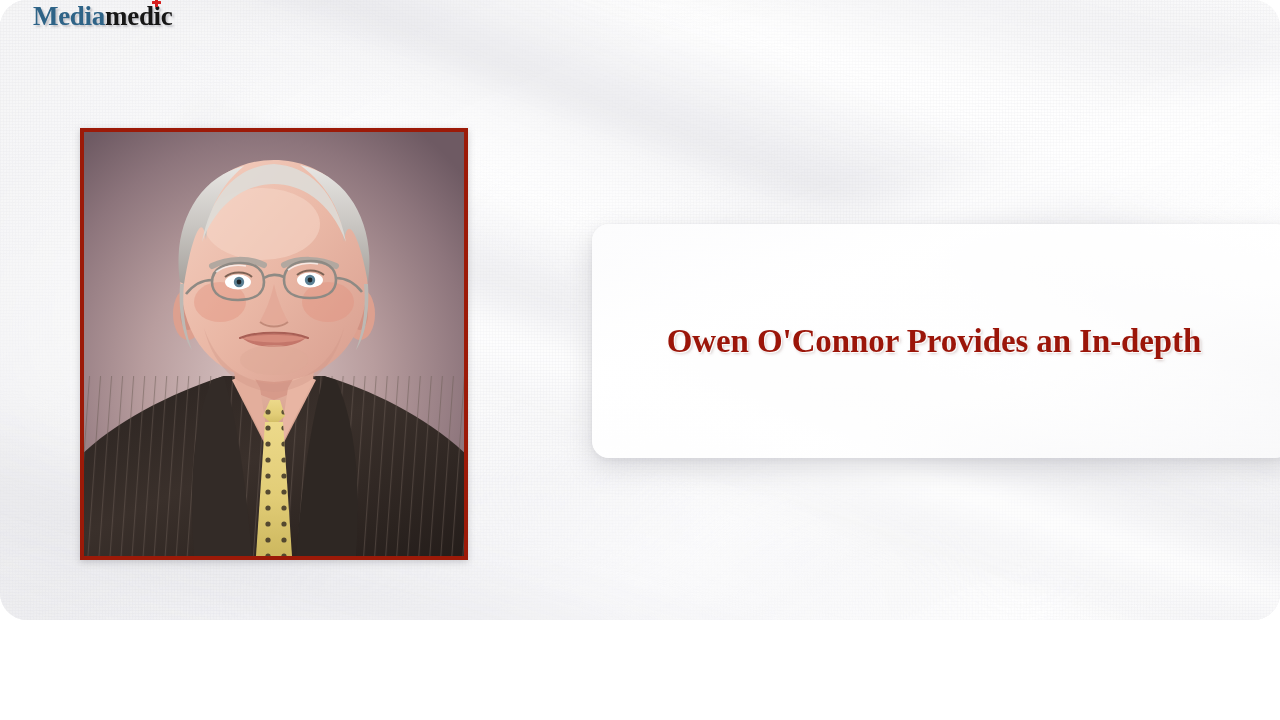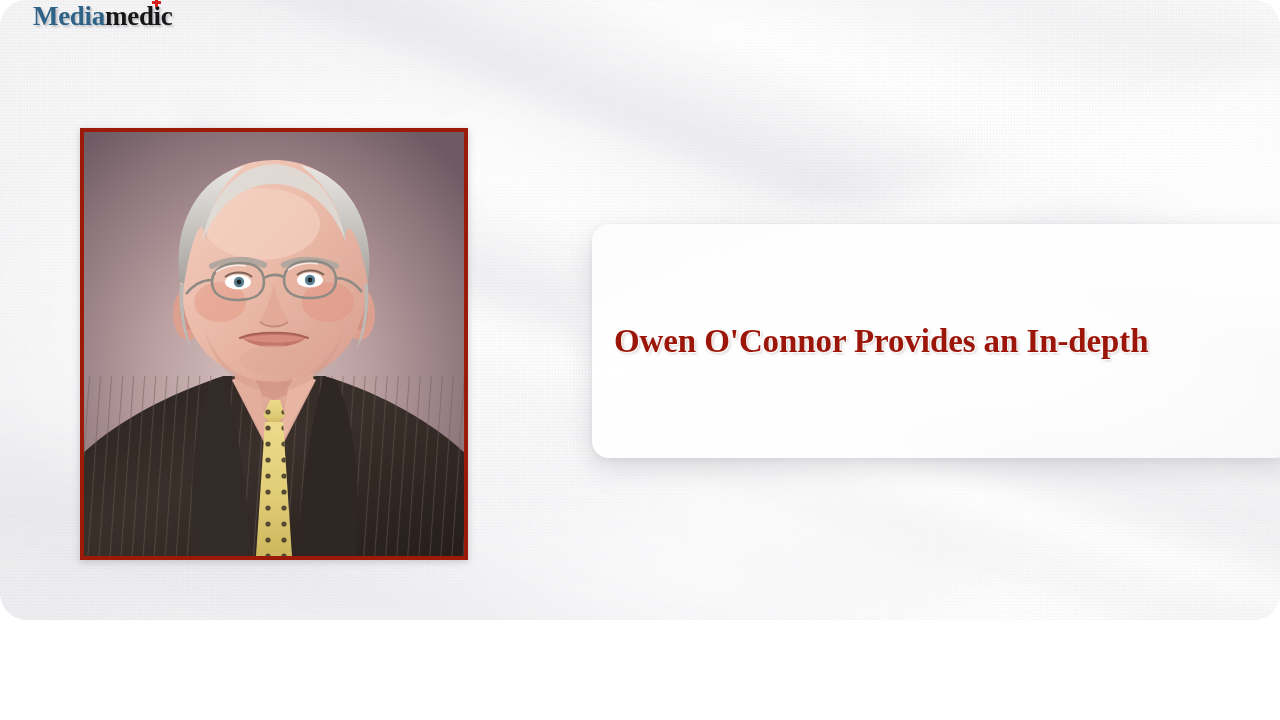--- a/index.html
+++ b/index.html
@@ -242,21 +242,21 @@
       0 10px 26px rgba(150,150,158,0.30),
       0 2px 6px rgba(160,160,168,0.16);
     display: flex;
     align-items: center;
     justify-content: center;
     z-index: 6;
   }
   .title-text {
     width: 640px;
     margin: 0 0 0 -16px;
-    text-align: left;
+    text-align: center;
     font-family: "Liberation Serif", serif;
     font-weight: bold;
     font-size: 33px;
     line-height: 45px;
     color: #9b1509;
     letter-spacing: -0.1px;
     text-shadow:
       1px 1px 0 rgba(255,255,255,0.85),
       2px 2px 3px rgba(150,120,118,0.35);
   }

